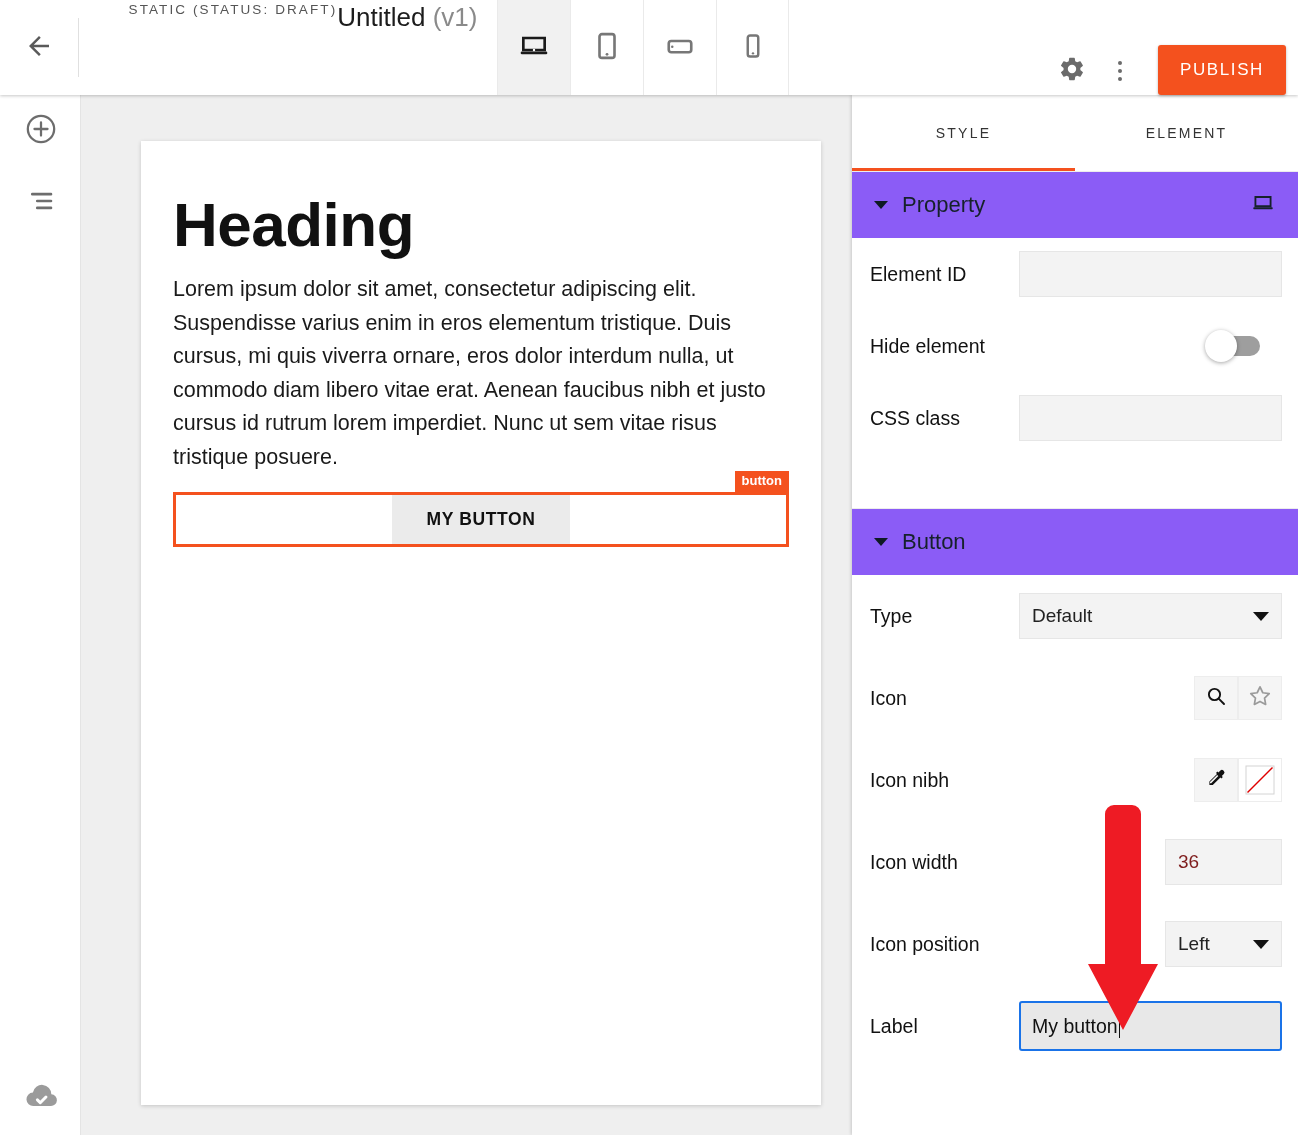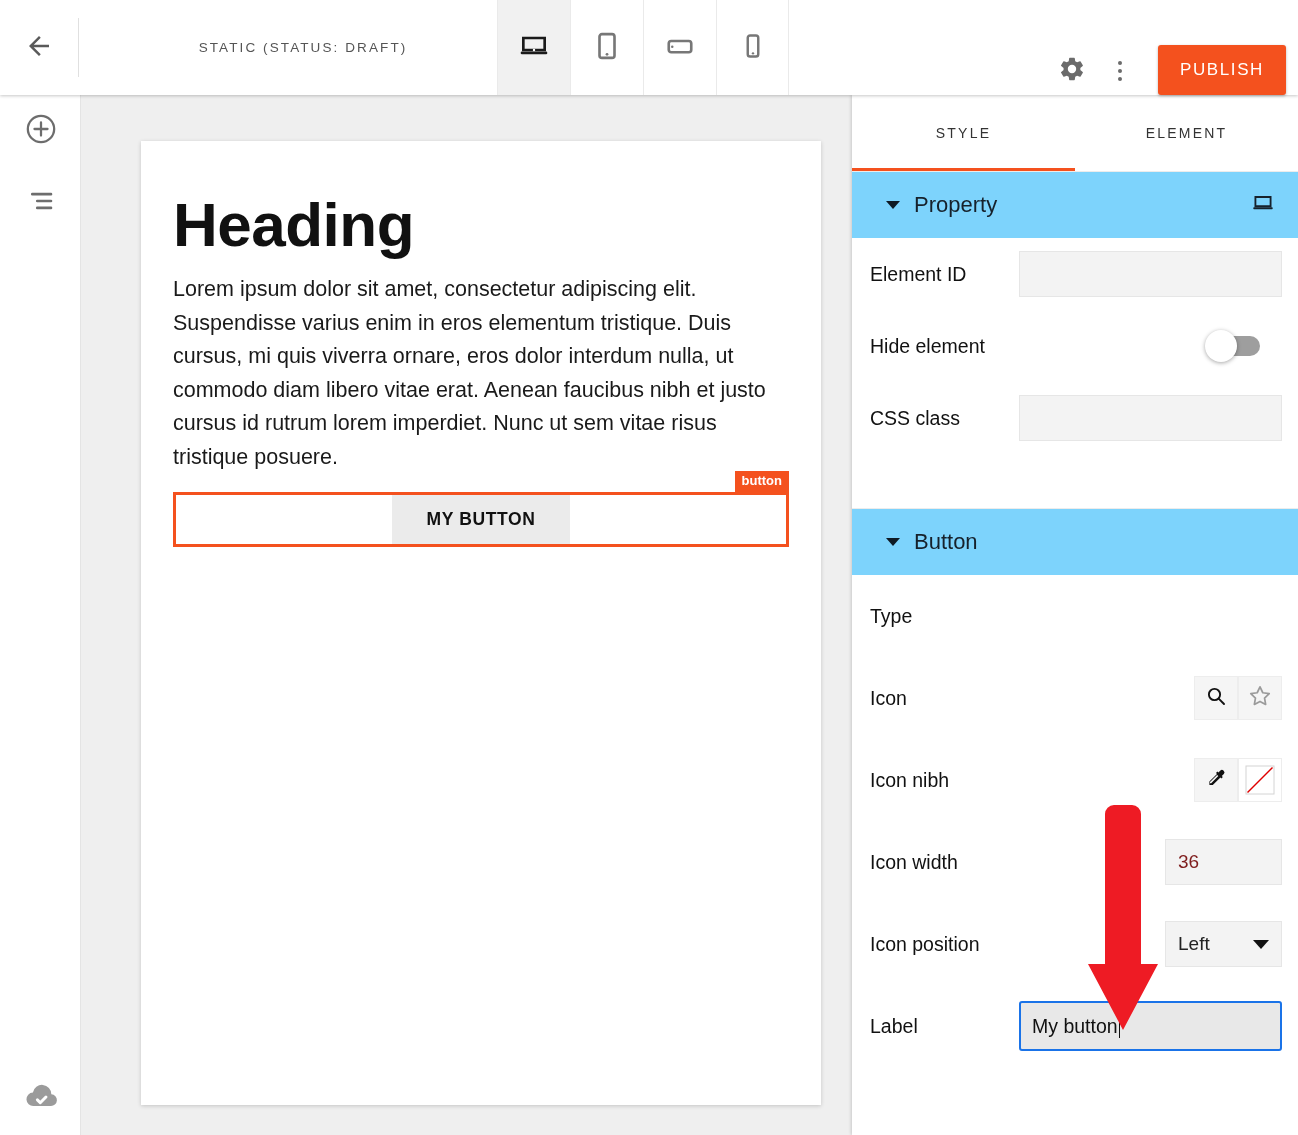--- a/index.html
+++ b/index.html
@@ -16,21 +16,21 @@
     position: absolute; left: 0; top: 0; width: 1298px; height: 95px;
     background: #ffffff; display: flex; align-items: stretch;
     box-shadow: 0 1px 3px rgba(0,0,0,0.22);
     z-index: 30;
   }
   .back-btn {
     width: 78px; display: flex; align-items: center; justify-content: center;
     cursor: pointer;
   }
   .title-divider { width: 1px; background: #e0e0e0; margin: 18px 0; }
-  .title-wrap { padding-left: 30px; display: flex; flex-direction: column; justify-content: center; width: 418px; text-align: center; }
+  .title-wrap { padding-left: 30px; display: flex; flex-direction: row; justify-content: center; width: 418px; }
   .eyebrow {
     font-size: 13.5px; letter-spacing: 2.1px; color: #555; font-weight: 400;
     line-height: 20px;
   }
   .doc-title { font-size: 26px; color: #1c1c1c; font-weight: 400; line-height: 34px; }
   .doc-title .ver { color: #8a8a8a; }
 
   .devices { display: flex; align-items: stretch; height: 95px; }
   .device-btn {
     width: 73px; display: flex; align-items: center; justify-content: center;
@@ -110,22 +110,22 @@
   .tabs { display: flex; height: 77px; border-bottom: 1px solid #ececec; position: relative; }
   .tab {
     flex: 1; display: flex; align-items: center; justify-content: center;
     font-size: 14px; letter-spacing: 2.2px; color: #333; cursor: pointer;
   }
   .tab.active::after {
     content: ""; position: absolute; bottom: 0; left: 0; width: 223px; height: 3px;
     background: #f4511e;
   }
   .section-head {
-    height: 66px; background: #7dd3fc; display: flex; align-items: center;
-    padding: 0 22px 0 34px; cursor: pointer;
+    height: 66px; background: #8b5cf6; display: flex; align-items: center;
+    padding: 0 22px 0 22px; cursor: pointer;
   }
   .caret {
     width: 0; height: 0; border-left: 7px solid transparent; border-right: 7px solid transparent;
     border-top: 8px solid #0e1a24; margin-right: 14px;
   }
   .section-title { font-size: 22px; color: #16212b; font-weight: 400; }
   .section-head .head-icon { margin-left: auto; }
 
   .row {
     display: flex; align-items: center; padding: 0 16px 0 18px; min-height: 54px;
@@ -190,20 +190,24 @@
         <svg width="30" height="30" viewBox="0 0 24 24">
           <path d="M20 11H7.8l5.6-5.6L12 4l-8 8 8 8 1.4-1.4L7.8 13H20z" fill="#5a5a5a"></path>
         </svg>
       </span>
     </div>
 
     <div class="title-divider"></div>
 
     <div class="title-wrap">
       <div class="eyebrow">STATIC (STATUS: DRAFT)</div>
+      <div class="doc-title">
+        <span>Untitled</span>
+        <span class="ver">(v1)</span>
+      </div>
     </div>
 
     <div class="devices">
       <div class="device-btn active">
         <span>
           <svg width="32" height="32" viewBox="0 0 24 24">
             <path d="M4 6h16v9H4z" fill="none" stroke="#1b1b1b" stroke-width="2"></path>
             <rect x="2" y="16.2" width="20" height="2" rx="1" fill="#1b1b1b"></rect>
             <circle cx="12" cy="15" r="0.9" fill="#ffffff"></circle>
           </svg>
@@ -338,20 +342,26 @@
     <div style="height:54px;"></div>
     <div class="divider-line"></div>
 
     <div class="section-head">
       <span class="caret"></span>
       <span class="section-title">Button</span>
     </div>
 
     <div class="row" style="height:82px;">
       <span class="lbl">Type</span>
+      <span class="ctl">
+        <span class="select-field">
+          <span>Default</span>
+          <span class="select-caret"></span>
+        </span>
+      </span>
     </div>
 
     <div class="row" style="height:82px;">
       <span class="lbl">Icon</span>
       <span class="ctl icon-pair">
         <span class="sq-btn">
           <span>
             <svg width="24" height="24" viewBox="0 0 24 24">
               <circle cx="10.5" cy="10.5" r="5.6" fill="none" stroke="#111" stroke-width="1.9"></circle>
               <path d="M14.7 14.7L20 20" stroke="#111" stroke-width="1.9" stroke-linecap="round"></path>

